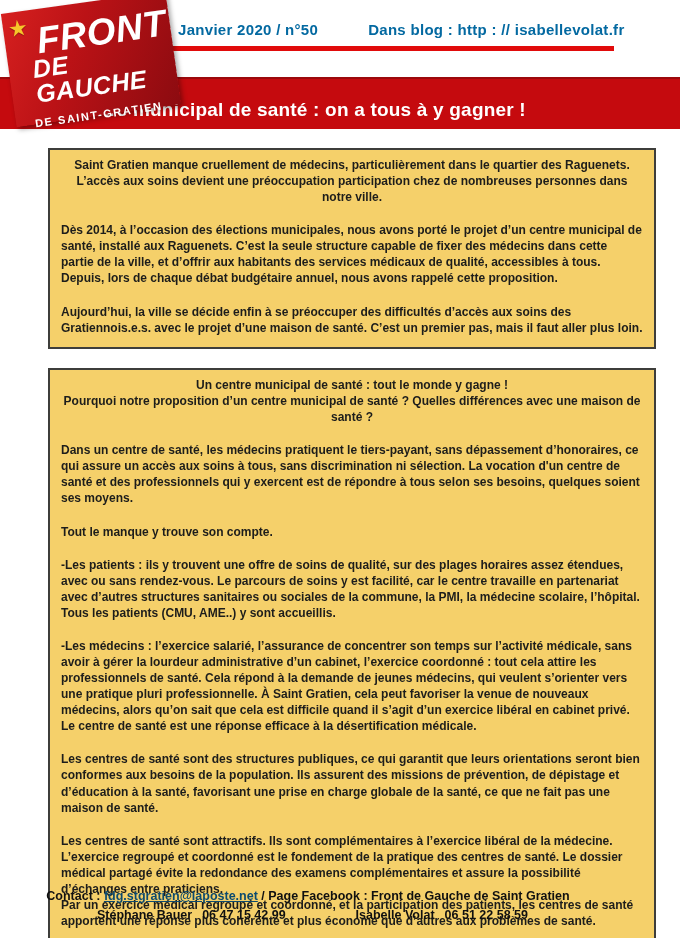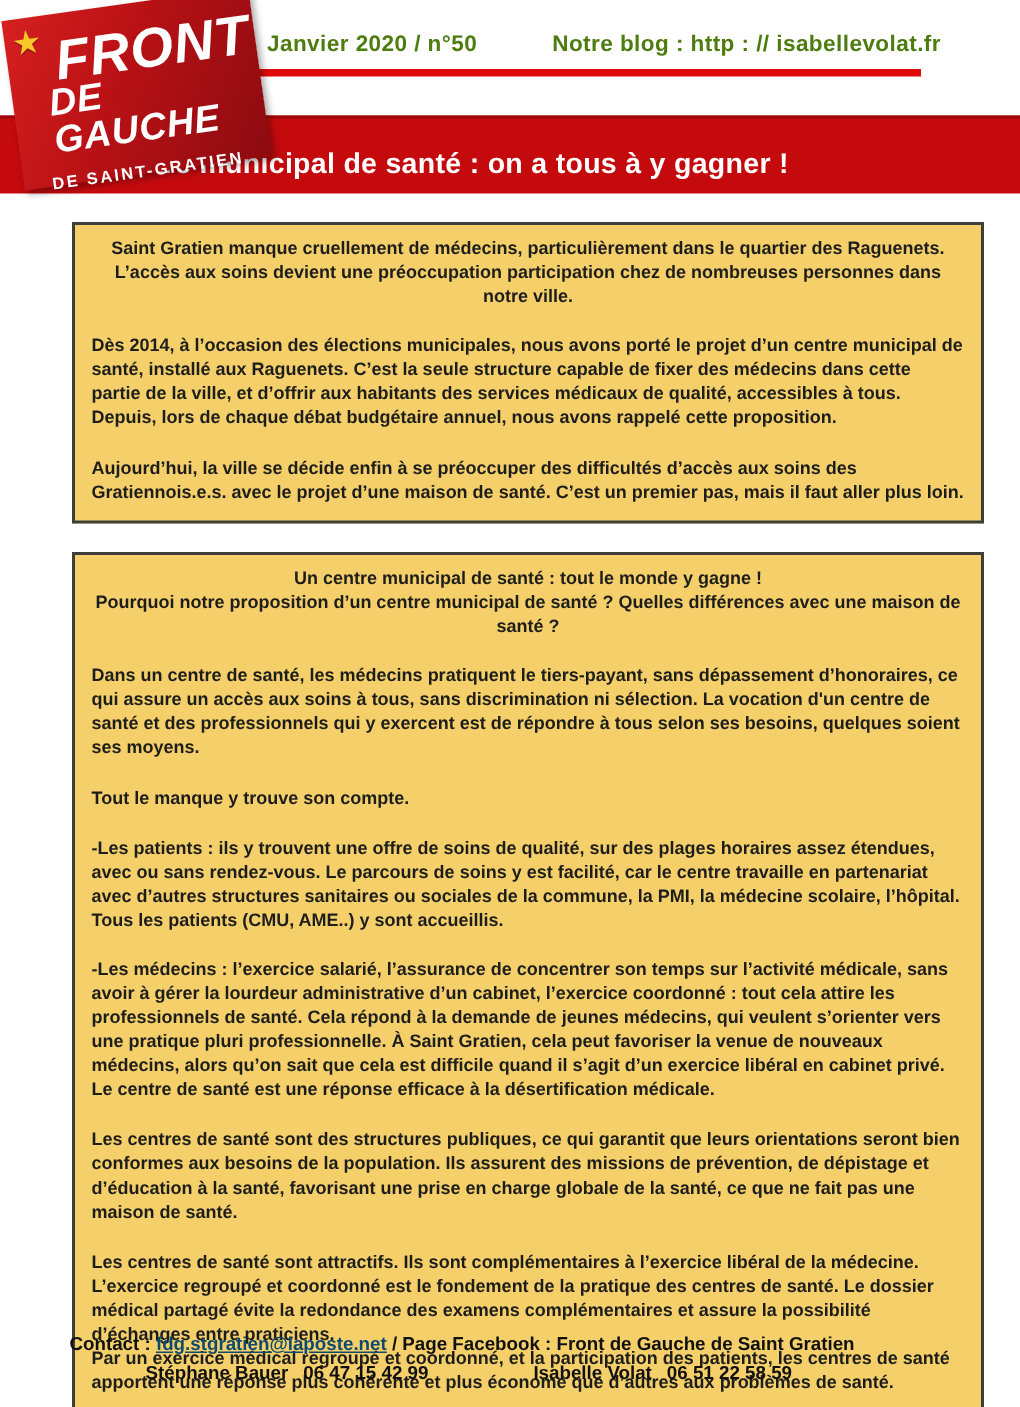--- a/index.html
+++ b/index.html
@@ -19,21 +19,21 @@
   }
   .logo-star { position:absolute; left:5px; top:4px; font-size:22px; color:#f6c62a; text-shadow:0 1px 1px rgba(0,0,0,.3); }
   .logo-text { padding-top:17px; color:#fff; }
   .logo-front  { font-size:37px; font-weight:bold; font-style:italic; line-height:.82; padding-left:32px; letter-spacing:0.5px; }
   .logo-gauche { font-size:25px; font-weight:bold; font-style:italic; line-height:1; padding-left:24px; letter-spacing:0.5px; }
   .logo-sub    { margin-top:10px; text-align:center; font-size:11px; font-weight:bold; letter-spacing:1.6px; }
 
   
   .header-meta {
     position:absolute; left:178px; top:21px; display:flex;
-    color:#4d7c0f; font-weight:bold; font-size:15px; letter-spacing:.3px;text-align:center;
+    color:#0369a1; font-weight:bold; font-size:15px; letter-spacing:.3px;text-align:center;
   }
   .blog-label { margin-left:50px; }
   .header-rule { position:absolute; left:165px; top:46px; width:449px; height:5px; background:#e10b0b; }
 
   
   .banner {
     position:absolute; left:0; top:77px; width:680px; height:52px;
     background:#c50a0e; border-top:2px solid #9c090c; box-sizing:border-box;
   }
   .banner-title {
@@ -72,21 +72,21 @@
     <span class="logo-star">★</span>
     <div class="logo-text">
       <div class="logo-front">FRONT</div>
       <div class="logo-gauche">DE GAUCHE</div>
       <div class="logo-sub">DE SAINT-GRATIEN</div>
     </div>
   </div>
 
   <div class="header-meta">
     <span class="issue-label">Janvier 2020 / n°50</span>
-    <span class="blog-label">Notre blog : http : // isabellevolat.fr</span>
+    <span class="blog-label">Dans blog : http : // isabellevolat.fr</span>
   </div>
   <div class="header-rule"></div>
 
   <div class="banner">
     <div class="banner-title">Centre municipal de santé : on a tous à y gagner !</div>
   </div>
 
   <div class="box box-1">
     <div class="center-line">Saint Gratien manque cruellement de médecins, particulièrement dans le quartier des Raguenets.</div>
     <div class="center-line">L’accès aux soins devient une préoccupation participation chez de nombreuses personnes dans notre ville.</div>

